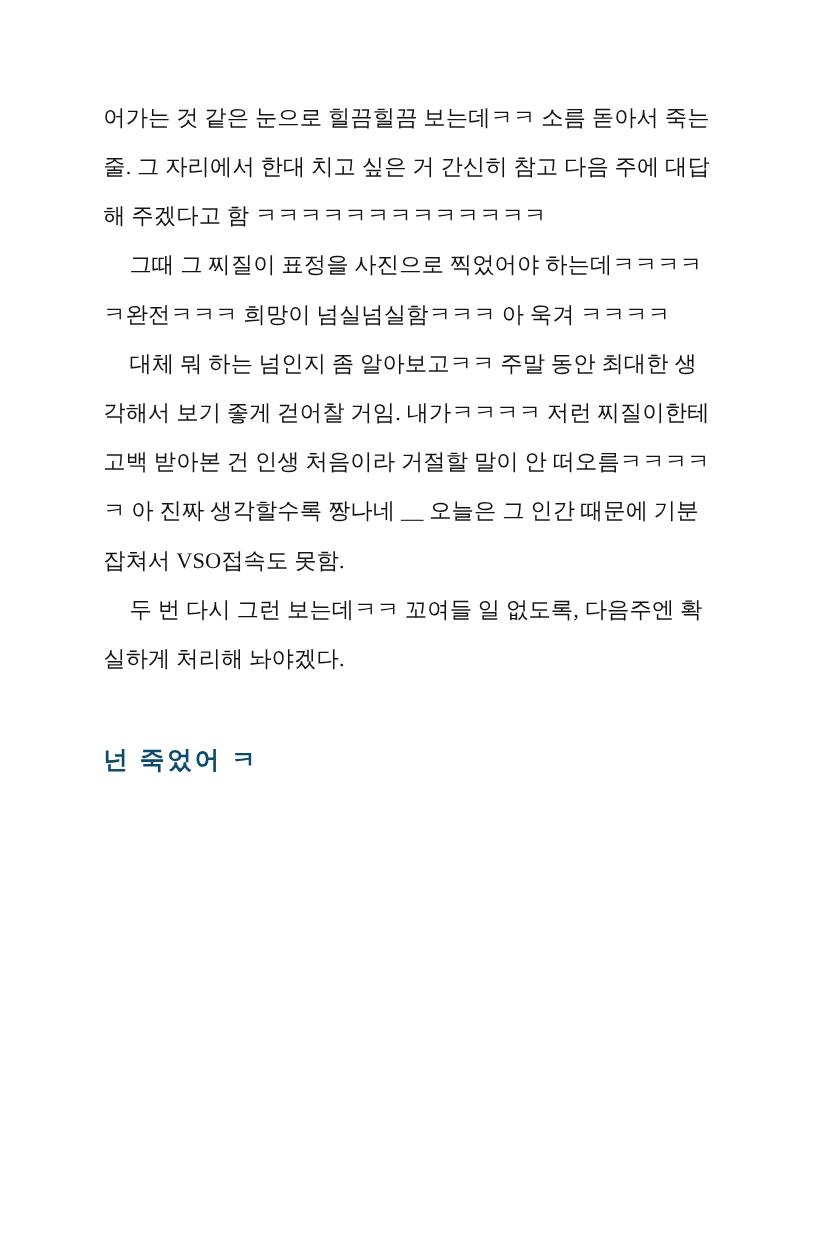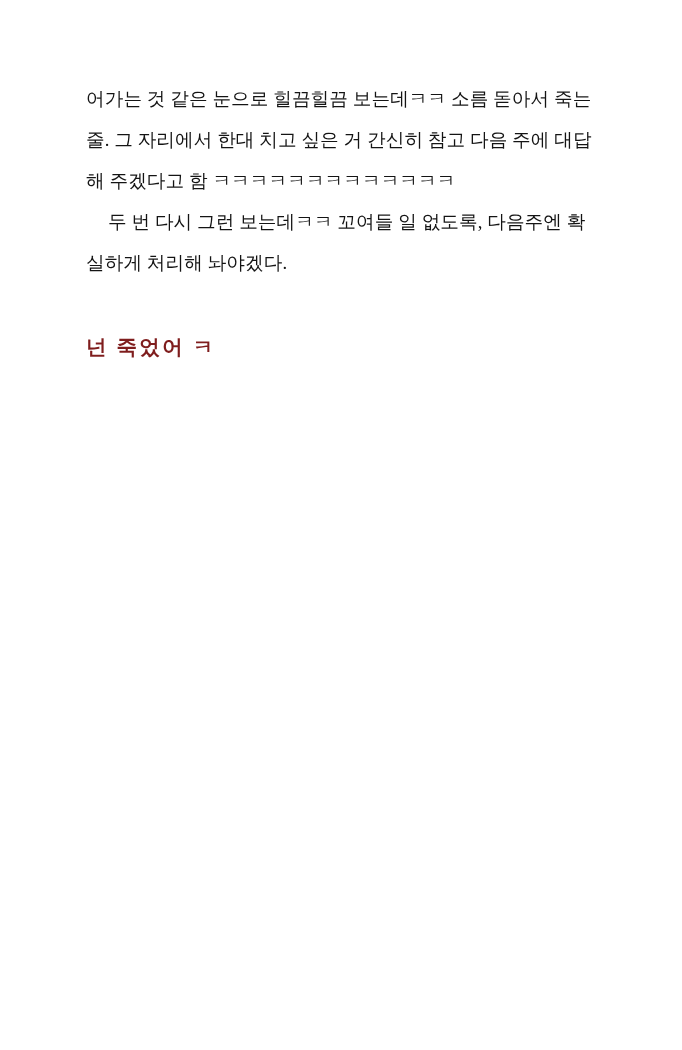--- a/index.html
+++ b/index.html
@@ -34,25 +34,27 @@
     text-indent: 0;
   }
   .para.indent {
     text-indent: 22px;
   }
   .closing {
     margin-top: 44px;
     font-size: 20.5px;
     letter-spacing: 2.4px;
     font-weight: 600;
-    color: #7f1d1d;
+    color: #0c4a6e;
   }
 </style>
 </head>
 <body>
 
 <div class="page">
   <div class="body-text">
     <p class="para">어가는 것 같은 눈으로 힐끔힐끔 보는데ㅋㅋ 소름 돋아서 죽는 줄. 그 자리에서 한대 치고 싶은 거 간신히 참고 다음 주에 대답해 주겠다고 함 ㅋㅋㅋㅋㅋㅋㅋㅋㅋㅋㅋㅋㅋ</p>
+    <p class="para indent">그때 그 찌질이 표정을 사진으로 찍었어야 하는데ㅋㅋㅋㅋㅋ완전ㅋㅋㅋ 희망이 넘실넘실함ㅋㅋㅋ 아 욱겨 ㅋㅋㅋㅋ</p>
+    <p class="para indent">대체 뭐 하는 넘인지 좀 알아보고ㅋㅋ 주말 동안 최대한 생각해서 보기 좋게 걷어찰 거임. 내가ㅋㅋㅋㅋ 저런 찌질이한테 고백 받아본 건 인생 처음이라 거절할 말이 안 떠오름ㅋㅋㅋㅋㅋ 아 진짜 생각할수록 짱나네 __ 오늘은 그 인간 때문에 기분 잡쳐서 VSO접속도 못함.</p>
     <p class="para indent">두 번 다시 그런 보는데ㅋㅋ 꼬여들 일 없도록, 다음주엔 확실하게 처리해 놔야겠다.</p>
     <p class="para closing">넌 죽었어 ㅋ</p>
   </div>
 </div>
 
 </body></html>

